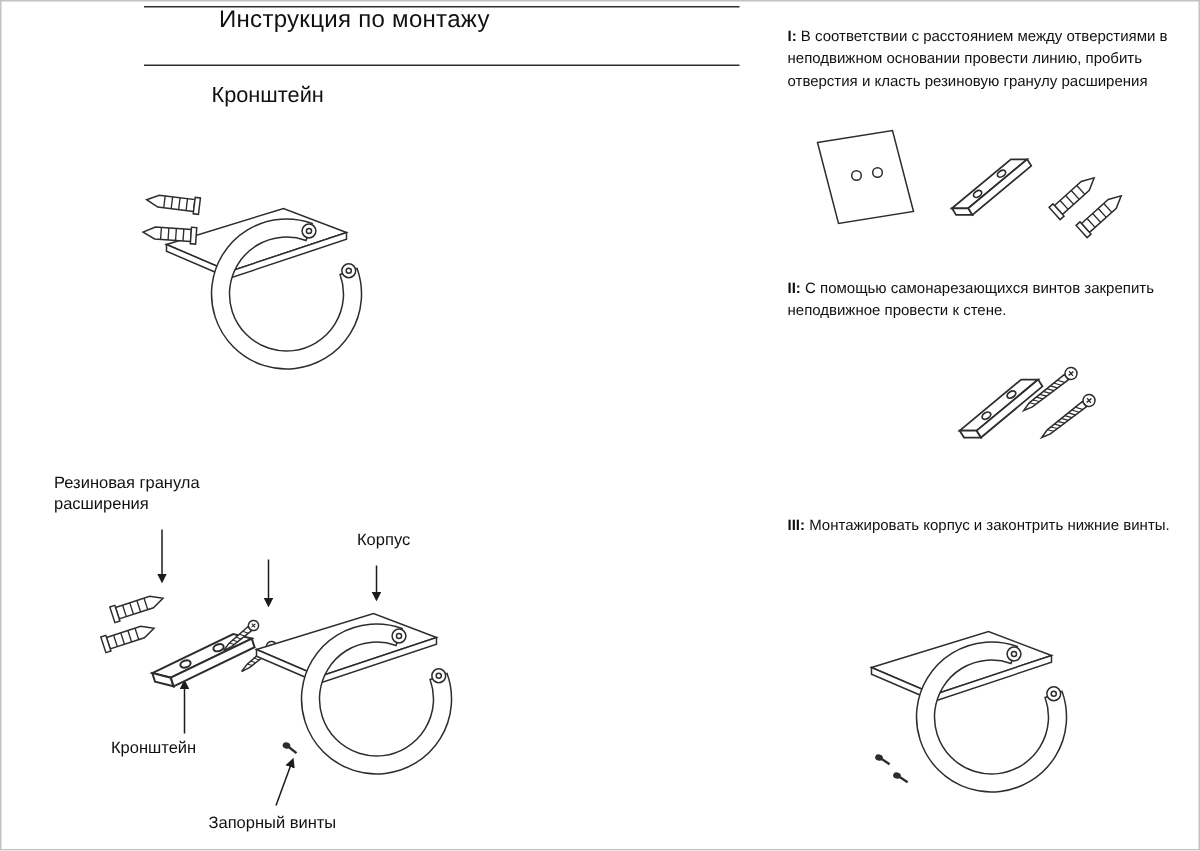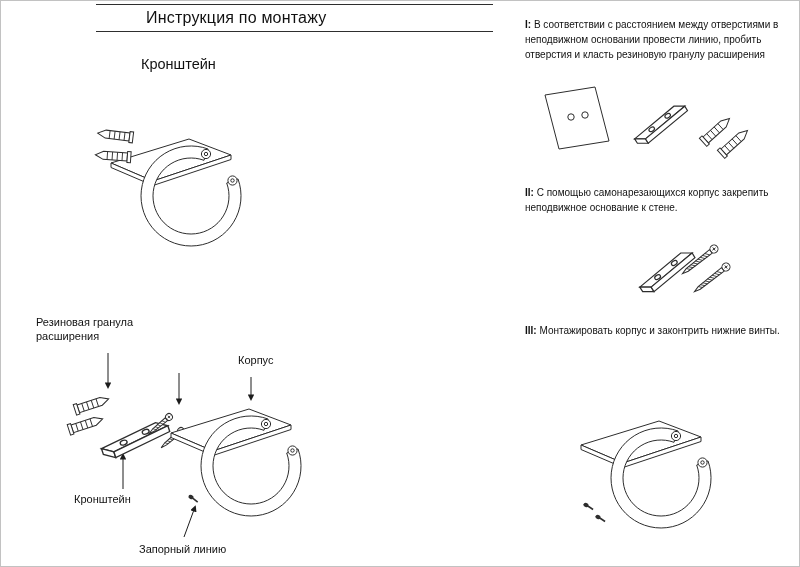--- a/index.html
+++ b/index.html
@@ -3,23 +3,23 @@
 <meta charset="utf-8">
 <style>
   html,body{margin:0;padding:0;background:#e9e9e9;}
   .page{
     position:relative;width:800px;height:567px;background:#fff;
     font-family:"Liberation Sans",sans-serif;color:#1a1a1a;
     border:1px solid #c2c2c2;box-sizing:border-box;overflow:hidden;
   }
   .abs{position:absolute;}
   .banner{
-    position:absolute;left:95px;top:3px;width:397px;height:28px;
+    position:absolute;left:95px;top:3px;width:397px;height:40px;
     border-top:1.5px solid #2e2e2e;border-bottom:1.5px solid #2e2e2e;
-    display:flex;align-items:center;padding-left:50px;box-sizing:border-box;
+    display:flex;padding-left:50px;box-sizing:border-box;
   }
   .title{font-size:16px;letter-spacing:.2px;color:#111;}
   .subtitle{position:absolute;left:140px;top:55px;width:100px;text-align:left;font-size:14.5px;color:#111;}
   .lbl{position:absolute;font-size:11px;line-height:1.3;color:#111;}
   .step{position:absolute;left:524px;width:274px;font-size:10px;line-height:1.5;color:#111;}
   .step b{font-weight:bold;}
   svg{overflow:visible;}
 </style>
 </head>
 <body>
@@ -94,46 +94,46 @@
     <use href="#baseplate" transform="translate(88,100) rotate(-18) scale(1.35)"></use>
     <use href="#screwS" transform="translate(158,76) rotate(140)"></use>
     <use href="#screwS" transform="translate(170,90) rotate(140)"></use>
     <use href="#bracket" transform="translate(160,40)"></use>
     <use href="#screwT" transform="translate(180,156) rotate(20)"></use>
   </svg>
 
   <div class="lbl" style="left:35px;top:314px;width:108px">Резиновая гранула расширения</div>
   <div class="lbl" style="left:237px;top:352px">Корпус</div>
   <div class="lbl" style="left:73px;top:491px">Кронштейн</div>
-  <div class="lbl" style="left:138px;top:541px">Запорный линию</div>
+  <div class="lbl" style="left:138px;top:541px">Запорный винты</div>
 
   <p class="step" style="top:6px">
     <b>I:</b>
     <span>В соответствии с расстоянием между отверстиями в неподвижном основании провести линию, пробить отверстия и класть резиновую гранулу расширения</span>
   </p>
   <svg class="abs" style="left:530px;top:84px" width="240" height="82">
     <path d="M14,10 L64,2 L78,56 L28,64 Z" fill="#fff" stroke="#2d2d2d"></path>
     <circle cx="40" cy="32" r="3.2" fill="#fff" stroke="#2d2d2d"></circle>
     <circle cx="54" cy="30" r="3.2" fill="#fff" stroke="#2d2d2d"></circle>
     <use href="#baseplate" transform="translate(100,48) rotate(-32) scale(1.15)"></use>
     <use href="#dowel" transform="translate(172,52) rotate(-42)"></use>
     <use href="#dowel" transform="translate(190,64) rotate(-42)"></use>
   </svg>
 
   <p class="step" style="top:174px">
     <b>II:</b>
-    <span>С помощью самонарезающихся корпус закрепить неподвижное основание к стене.</span>
+    <span>С помощью самонарезающихся винтов закрепить неподвижное провести к стене.</span>
   </p>
   <svg class="abs" style="left:595px;top:222px" width="175" height="92">
     <use href="#baseplate" transform="translate(40,58) rotate(-32) scale(1.2)"></use>
     <use href="#screwL" transform="translate(118,26) rotate(142)"></use>
     <use href="#screwL" transform="translate(130,44) rotate(142)"></use>
   </svg>
 
-  <p class="step" style="top:312px">
+  <p class="step" style="top:332px">
     <b>III:</b>
     <span>Монтажировать корпус и законтрить нижние винты.</span>
   </p>
   <svg class="abs" style="left:545px;top:378px" width="225" height="160">
     <use href="#bracket" transform="translate(35,14)"></use>
     <use href="#screwT" transform="translate(40,126) rotate(15)"></use>
     <use href="#screwT" transform="translate(52,138) rotate(15)"></use>
   </svg>
 
 </div>

